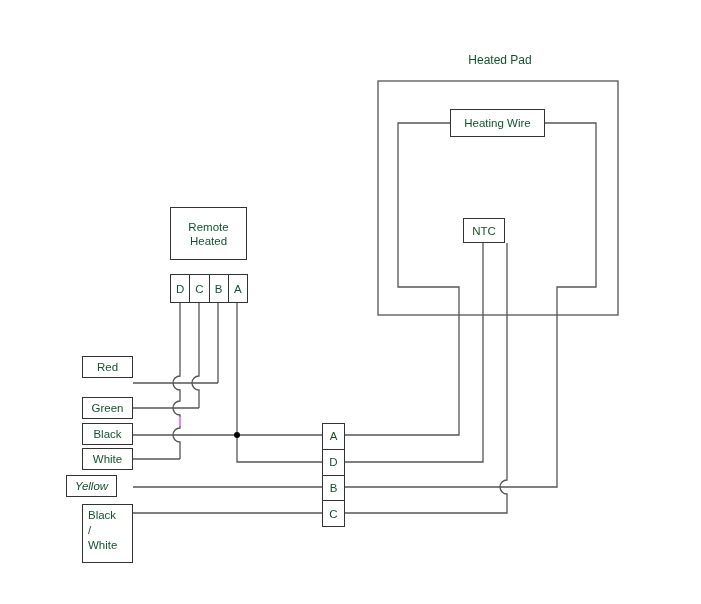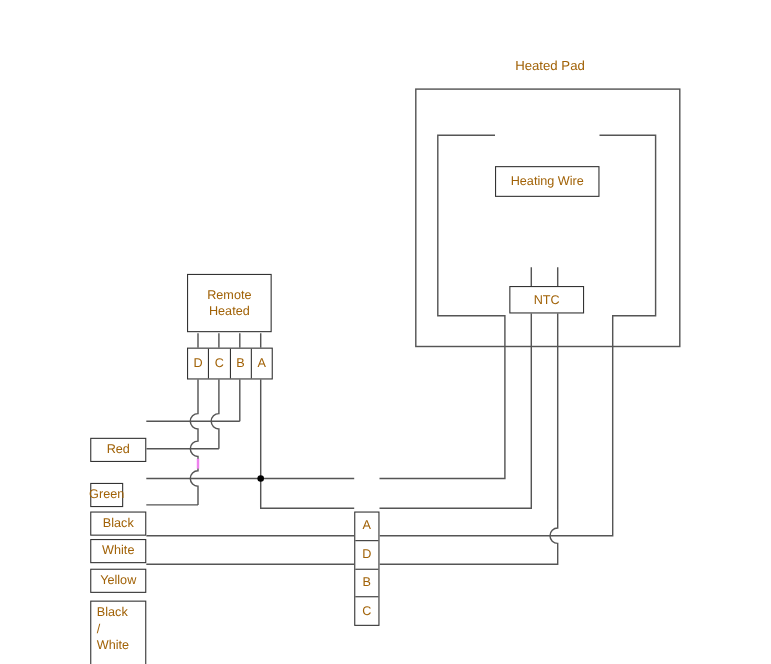--- a/index.html
+++ b/index.html
@@ -1,24 +1,24 @@
 <!DOCTYPE html>
 <html><head>
 <meta charset="utf-8">
 <style>
   html,body{margin:0;padding:0;background:#fff;}
   .canvas{
     position:relative;width:701px;height:604px;background:#fff;overflow:hidden;
-    font-family:"Liberation Sans", sans-serif;color:#a16207;
+    font-family:"Liberation Sans", sans-serif;color:#14532d;
   }
   .wires{position:absolute;left:0;top:0;}
   .bx{
     position:absolute;box-sizing:border-box;border:1.4px solid #333;background:#fff;
     display:flex;align-items:center;justify-content:center;
-    font-size:11.5px;line-height:14px;text-align:center;margin-top:42px;
+    font-size:11.5px;line-height:14px;text-align:center;
   }
   .plain-label{
     position:absolute;font-size:12px;text-align:center;background:transparent;
   }
   .row-cells{padding:0;}
   .row-cells .cell{
     flex:1 1 0;height:100%;display:flex;align-items:center;justify-content:center;
     border-right:1.3px solid #333;
   }
   .row-cells .cell:last-child{border-right:none;}
@@ -67,21 +67,21 @@
 
     <line x1="180" y1="417" x2="180" y2="426" stroke="#ee82ee" stroke-width="2.2"></line>
   </svg>
 
   <div class="plain-label" style="left:430px;top:53px;width:140px;">Heated Pad</div>
 
   <div class="bx" style="left:450px;top:109px;width:95px;height:28px;">
     <span>Heating Wire</span>
   </div>
 
-  <div class="bx" style="left:463px;top:218px;width:68px;height:25px;">
+  <div class="bx" style="left:463px;top:218px;width:42px;height:25px;">
     <span>NTC</span>
   </div>
 
   <div class="bx multiline" style="left:170px;top:207px;width:77px;height:53px;">
     <span>Remote</span>
     <span>Heated</span>
   </div>
 
   <div class="bx row-cells" style="left:170px;top:274px;width:78px;height:29px;">
     <div class="cell">
@@ -94,30 +94,30 @@
         <span>B</span>
       </div>
     <div class="cell">
         <span>A</span>
       </div>
   </div>
 
   <div class="bx" style="left:82px;top:356px;width:51px;height:22px;">
     <span>Red</span>
   </div>
-  <div class="bx" style="left:82px;top:397px;width:30px;height:22px;">
+  <div class="bx" style="left:82px;top:397px;width:51px;height:22px;">
     <span>Green</span>
   </div>
   <div class="bx" style="left:82px;top:423px;width:51px;height:22px;">
     <span>Black</span>
   </div>
   <div class="bx" style="left:82px;top:448px;width:51px;height:22px;">
     <span>White</span>
   </div>
-  <div class="bx" style="left:82px;top:475px;width:51px;height:22px;">
+  <div class="bx" style="left:66px;top:475px;width:51px;height:22px;font-style:italic;">
     <span>Yellow</span>
   </div>
   <div class="bx bw-box" style="left:82px;top:504px;width:51px;height:59px;">
     <span>Black</span>
     <span>/</span>
     <span>White</span>
   </div>
 
   <div class="bx col-cells" style="left:322px;top:423px;width:23px;height:104px;">
     <div class="cell">

